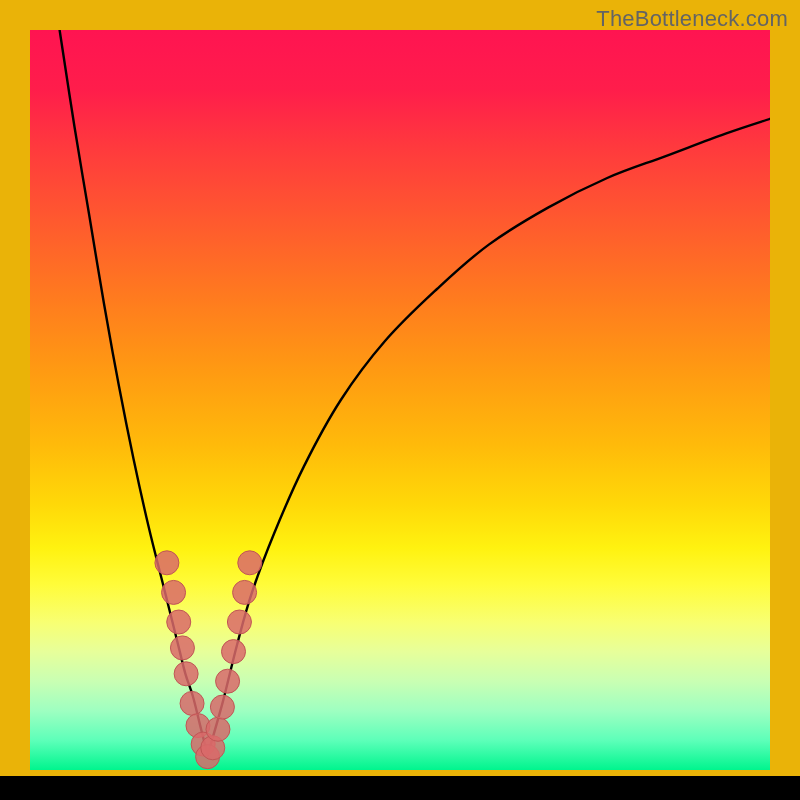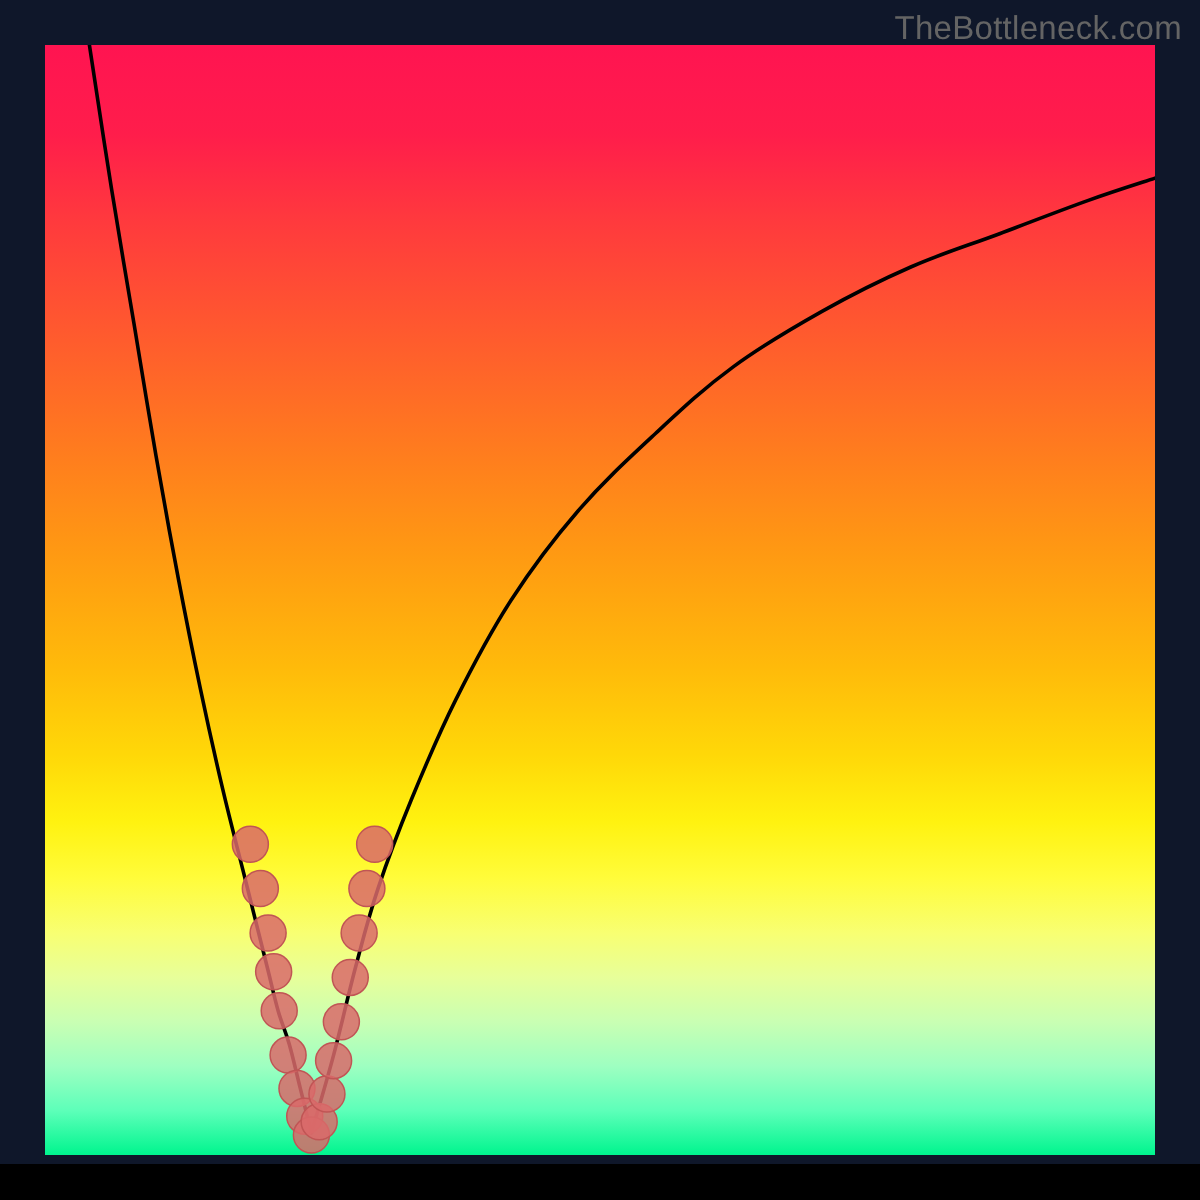--- a/index.html
+++ b/index.html
@@ -7,21 +7,21 @@
     padding: 0;
     width: 800px;
     height: 800px;
     overflow: hidden;
     background: #000;
   }
   .frame {
     position: relative;
     width: 800px;
     height: 776px;
-    background: #0f172a;
+    background: #eab308;
     text-align: center;
   }
   .plot-area {
     position: absolute;
     left: 30px;
     top: 30px;
     width: 740px;
     height: 740px;
     overflow: hidden;
   }

